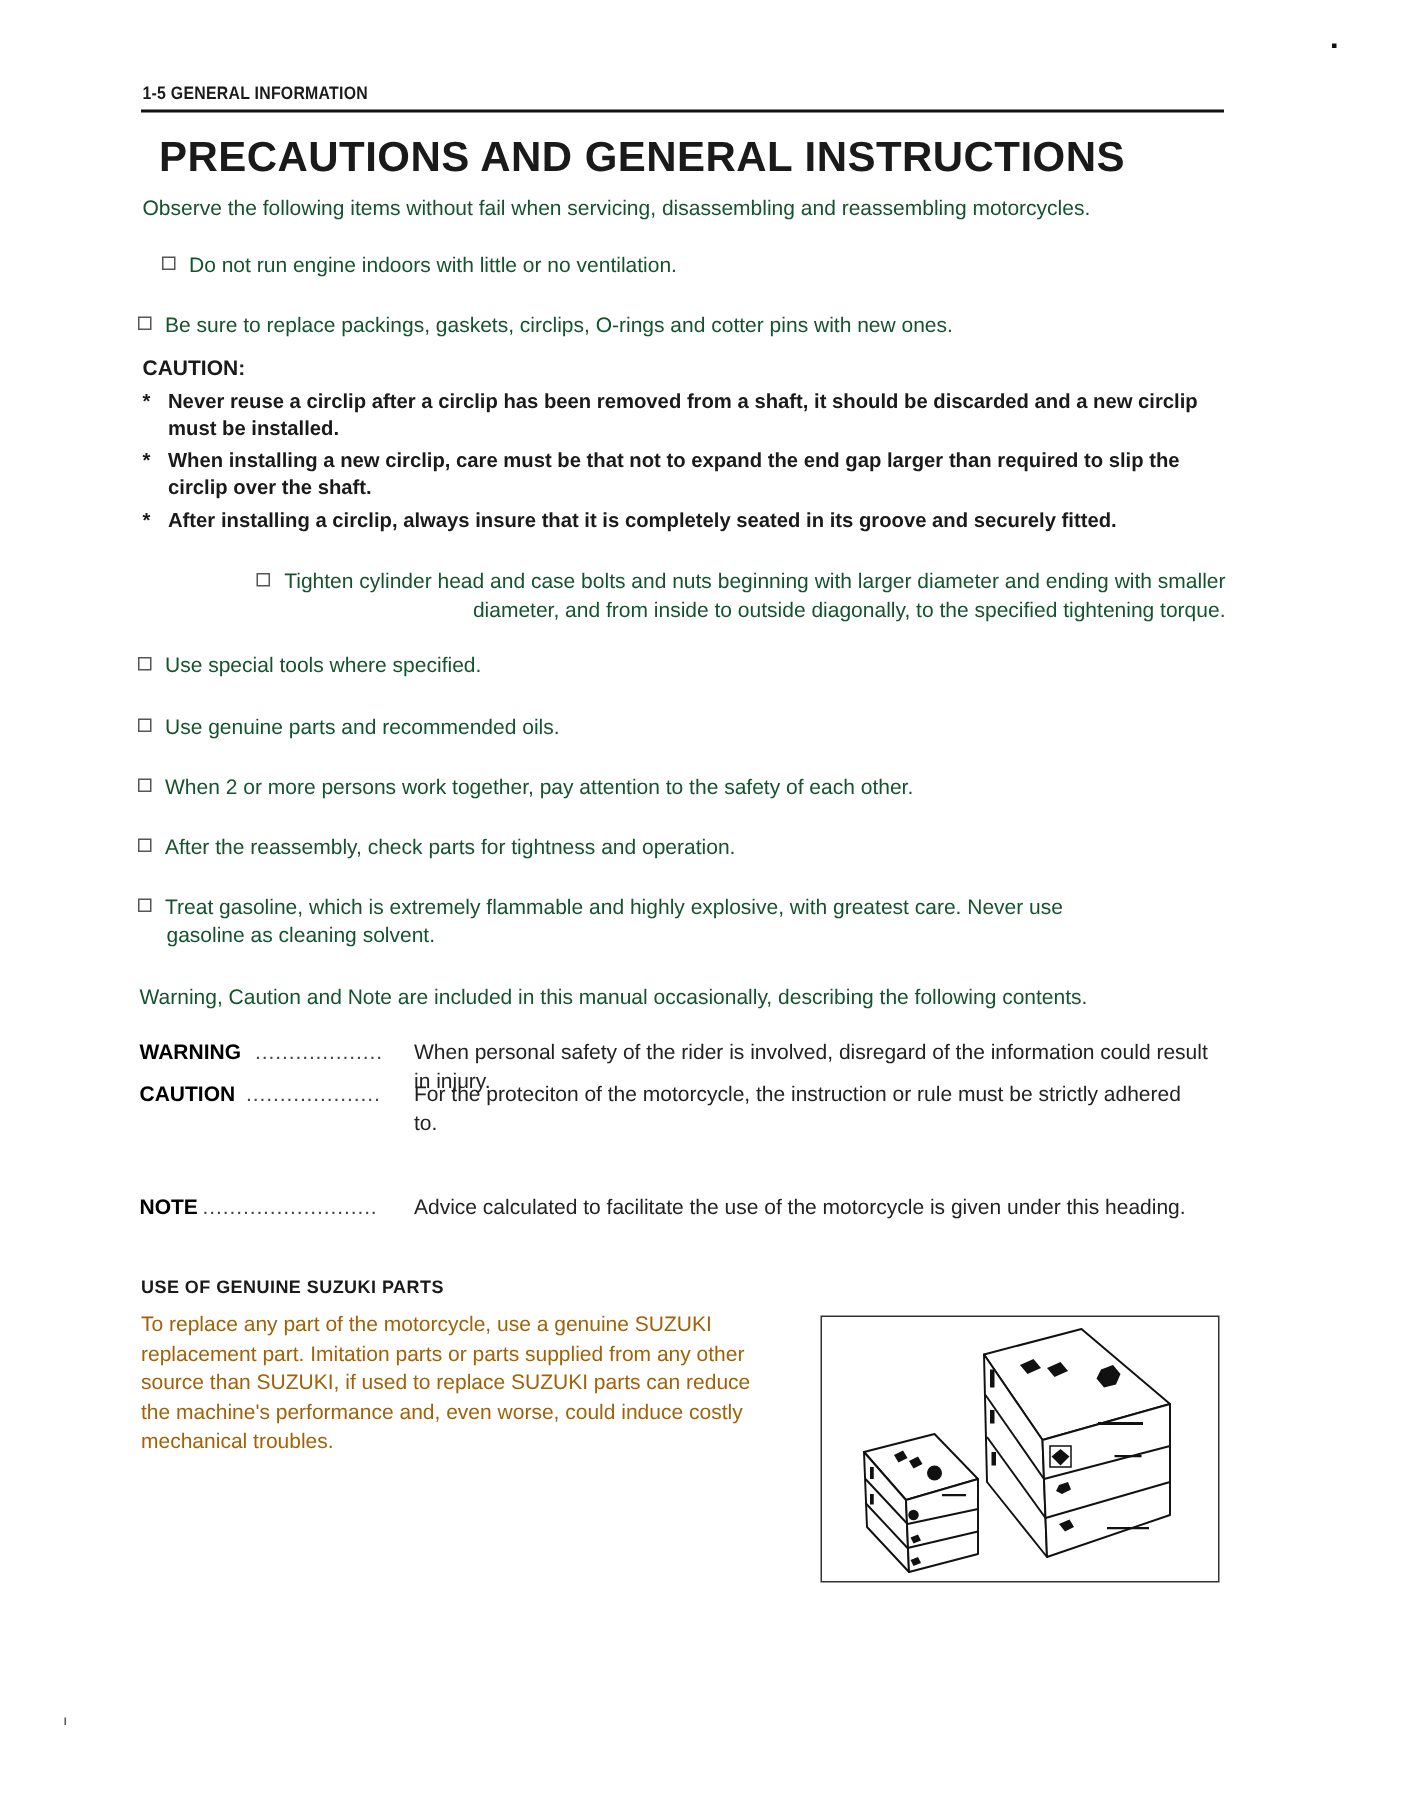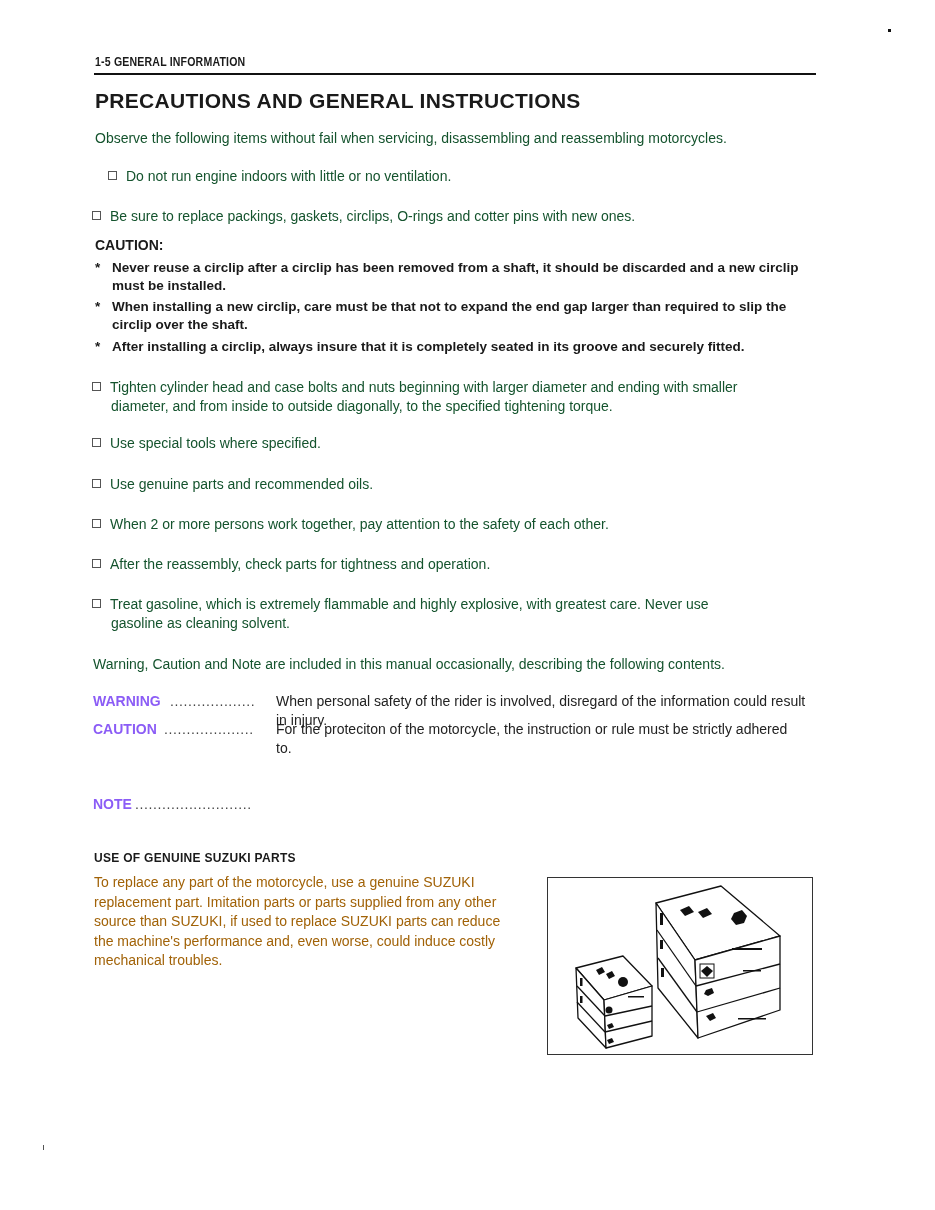--- a/index.html
+++ b/index.html
@@ -6,36 +6,36 @@
   body {
     width: 935px; height: 1210px; position: relative; overflow: hidden;
     font-family: "Liberation Sans", sans-serif; color: #1a1a1a;
   }
   .abs { position: absolute; }
   .header-label {
     left: 95px; top: 55px; font-size: 12px; font-weight: bold; letter-spacing: 0.2px;
     transform: scaleX(0.88); transform-origin: left;
   }
   .header-rule { left: 94px; top: 73px; width: 722px; height: 2px; background: #111; }
-  .page-title { left: 95px; top: 89px; font-size: 21px; font-weight: bold; letter-spacing: 0.3px; }
+  .page-title { left: 106px; top: 89px; font-size: 28px; font-weight: bold; letter-spacing: 0.3px; }
   .p { font-size: 14px; line-height: 19px; color: #14532d; }
   .intro { left: 95px; top: 129px; }
   .bullet { left: 92px; width: 725px; }
   .bullet .box {
     display: inline-block; width: 7px; height: 7px; border: 1px solid #555; margin-right: 9px;
     position: relative; top: -1px;
   }
   .bullet .text { display: inline; }
   .bullet .cont { padding-left: 19px; display: block; }
   .caution-head { left: 95px; top: 237px; font-size: 14px; font-weight: bold; }
   .caution-item { left: 95px; width: 722px; font-size: 13.5px; line-height: 18px; font-weight: bold; }
   .caution-item .star { position: absolute; left: 0; top: 0; }
   .caution-item .ctext { display: block; padding-left: 17px; }
   .term-row { left: 93px; width: 724px; font-size: 14px; line-height: 19px; color: #222; }
-  .term-row .term { position: absolute; left: 0; top: 0; font-weight: bold; color: #8b5cf6; }
+  .term-row .term { position: absolute; left: 0; top: 0; font-weight: bold; color: #000000; }
   .term-row .dots { position: absolute; top: 0; color: #444; letter-spacing: 0.6px; }
   .term-row .desc { position: absolute; left: 183px; top: 0; width: 530px; }
   .section-title { left: 94px; top: 851px; font-size: 12px; font-weight: bold; letter-spacing: 0.3px; }
   .parts-text { left: 94px; top: 873px; width: 425px; font-size: 14px; line-height: 19.5px; color: #a16207; }
   .figure {
     left: 547px; top: 877px; width: 264px; height: 176px;
     border: 1px solid #333; background: #fff;
   }
   .speck { background: #111; }
 </style>
@@ -65,21 +65,21 @@
 </div>
 <div class="abs caution-item" style="top:298px;">
   <span class="star">*</span>
   <span class="ctext">When installing a new circlip, care must be that not to expand the end gap larger than required to slip the circlip over the shaft.</span>
 </div>
 <div class="abs caution-item" style="top:338px;">
   <span class="star">*</span>
   <span class="ctext">After installing a circlip, always insure that it is completely seated in its groove and securely fitted.</span>
 </div>
 
-<div class="abs p bullet" style="top:378px;">
+<div class="abs p bullet" style="top:378px;text-align:right;">
   <span class="box"></span><span class="text">Tighten cylinder head and case bolts and nuts beginning with larger diameter and ending with smaller</span>
   <span class="cont">diameter, and from inside to outside diagonally, to the specified tightening torque.</span>
 </div>
 <div class="abs p bullet" style="top:434px;">
   <span class="box"></span><span class="text">Use special tools where specified.</span>
 </div>
 <div class="abs p bullet" style="top:475px;">
   <span class="box"></span><span class="text">Use genuine parts and recommended oils.</span>
 </div>
 <div class="abs p bullet" style="top:515px;">
@@ -101,20 +101,21 @@
   <span class="desc">When personal safety of the rider is involved, disregard of the information could result in injury.</span>
 </div>
 <div class="abs term-row" style="top:720px;height:40px;text-decoration:underline;">
   <span class="term">CAUTION</span>
   <span class="dots" style="left:71px;">....................</span>
   <span class="desc">For the proteciton of the motorcycle, the instruction or rule must be strictly adhered to.</span>
 </div>
 <div class="abs term-row" style="top:795px;height:40px;">
   <span class="term">NOTE</span>
   <span class="dots" style="left:42px;">..........................</span>
+  <span class="desc">Advice calculated to facilitate the use of the motorcycle is given under this heading.</span>
 </div>
 
 <div class="abs section-title">USE OF GENUINE SUZUKI PARTS</div>
 <div class="abs parts-text">To replace any part of the motorcycle, use a genuine SUZUKI replacement part. Imitation parts or parts supplied from any other source than SUZUKI, if used to replace SUZUKI parts can reduce the machine's performance and, even worse, could induce costly mechanical troubles.</div>
 
 <div class="abs figure">
   <svg width="264" height="176" viewBox="0 0 264 176">
     <g fill="#fff" stroke="#111" stroke-width="1.3" stroke-linejoin="round">
 
       <polygon points="28,90 75,78 104,108 56,122"></polygon>

